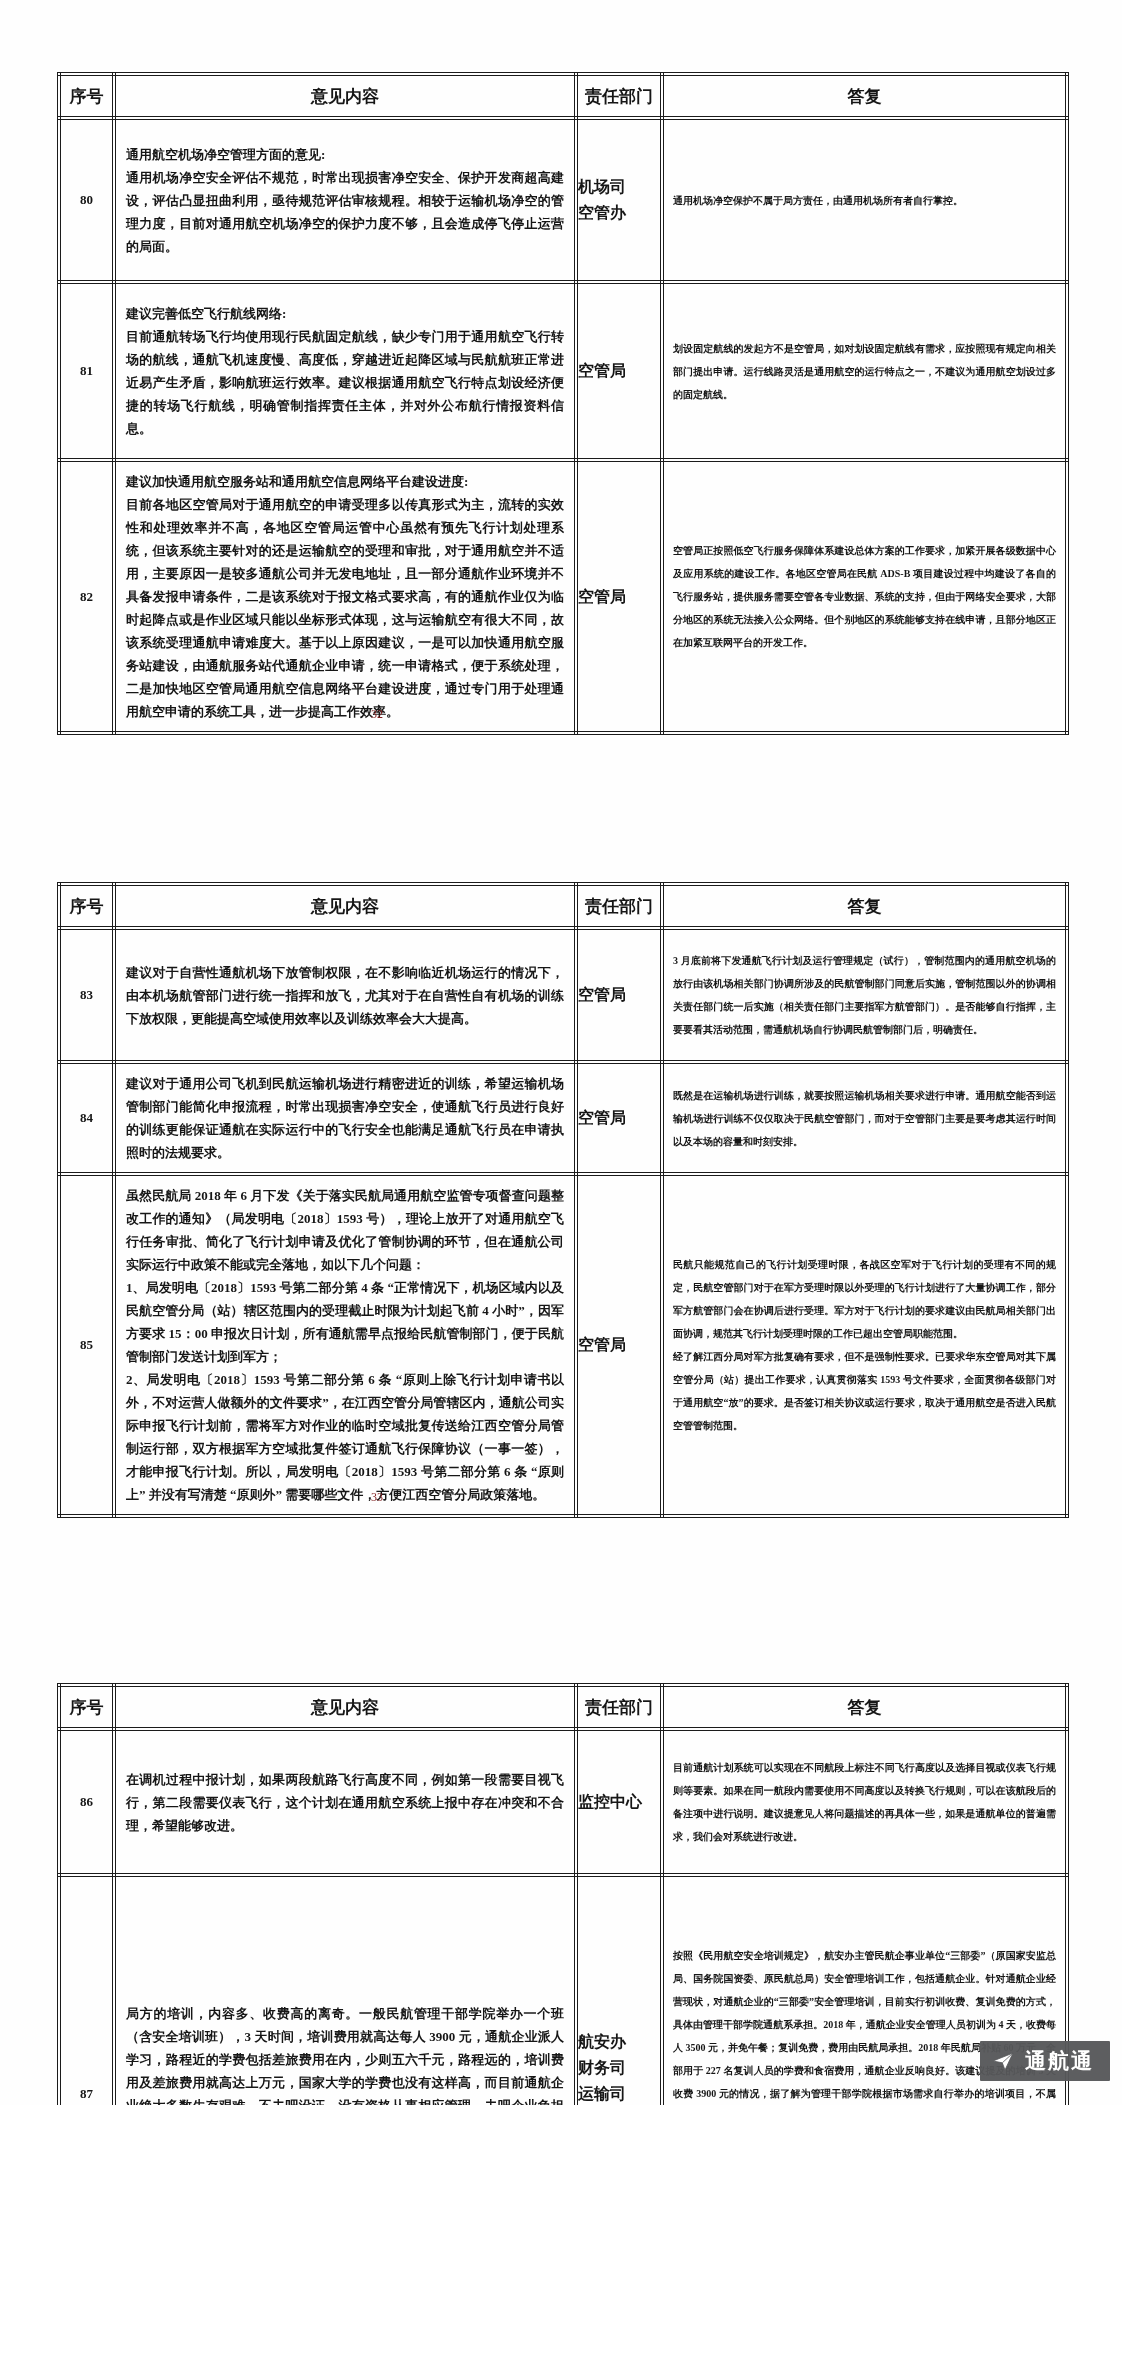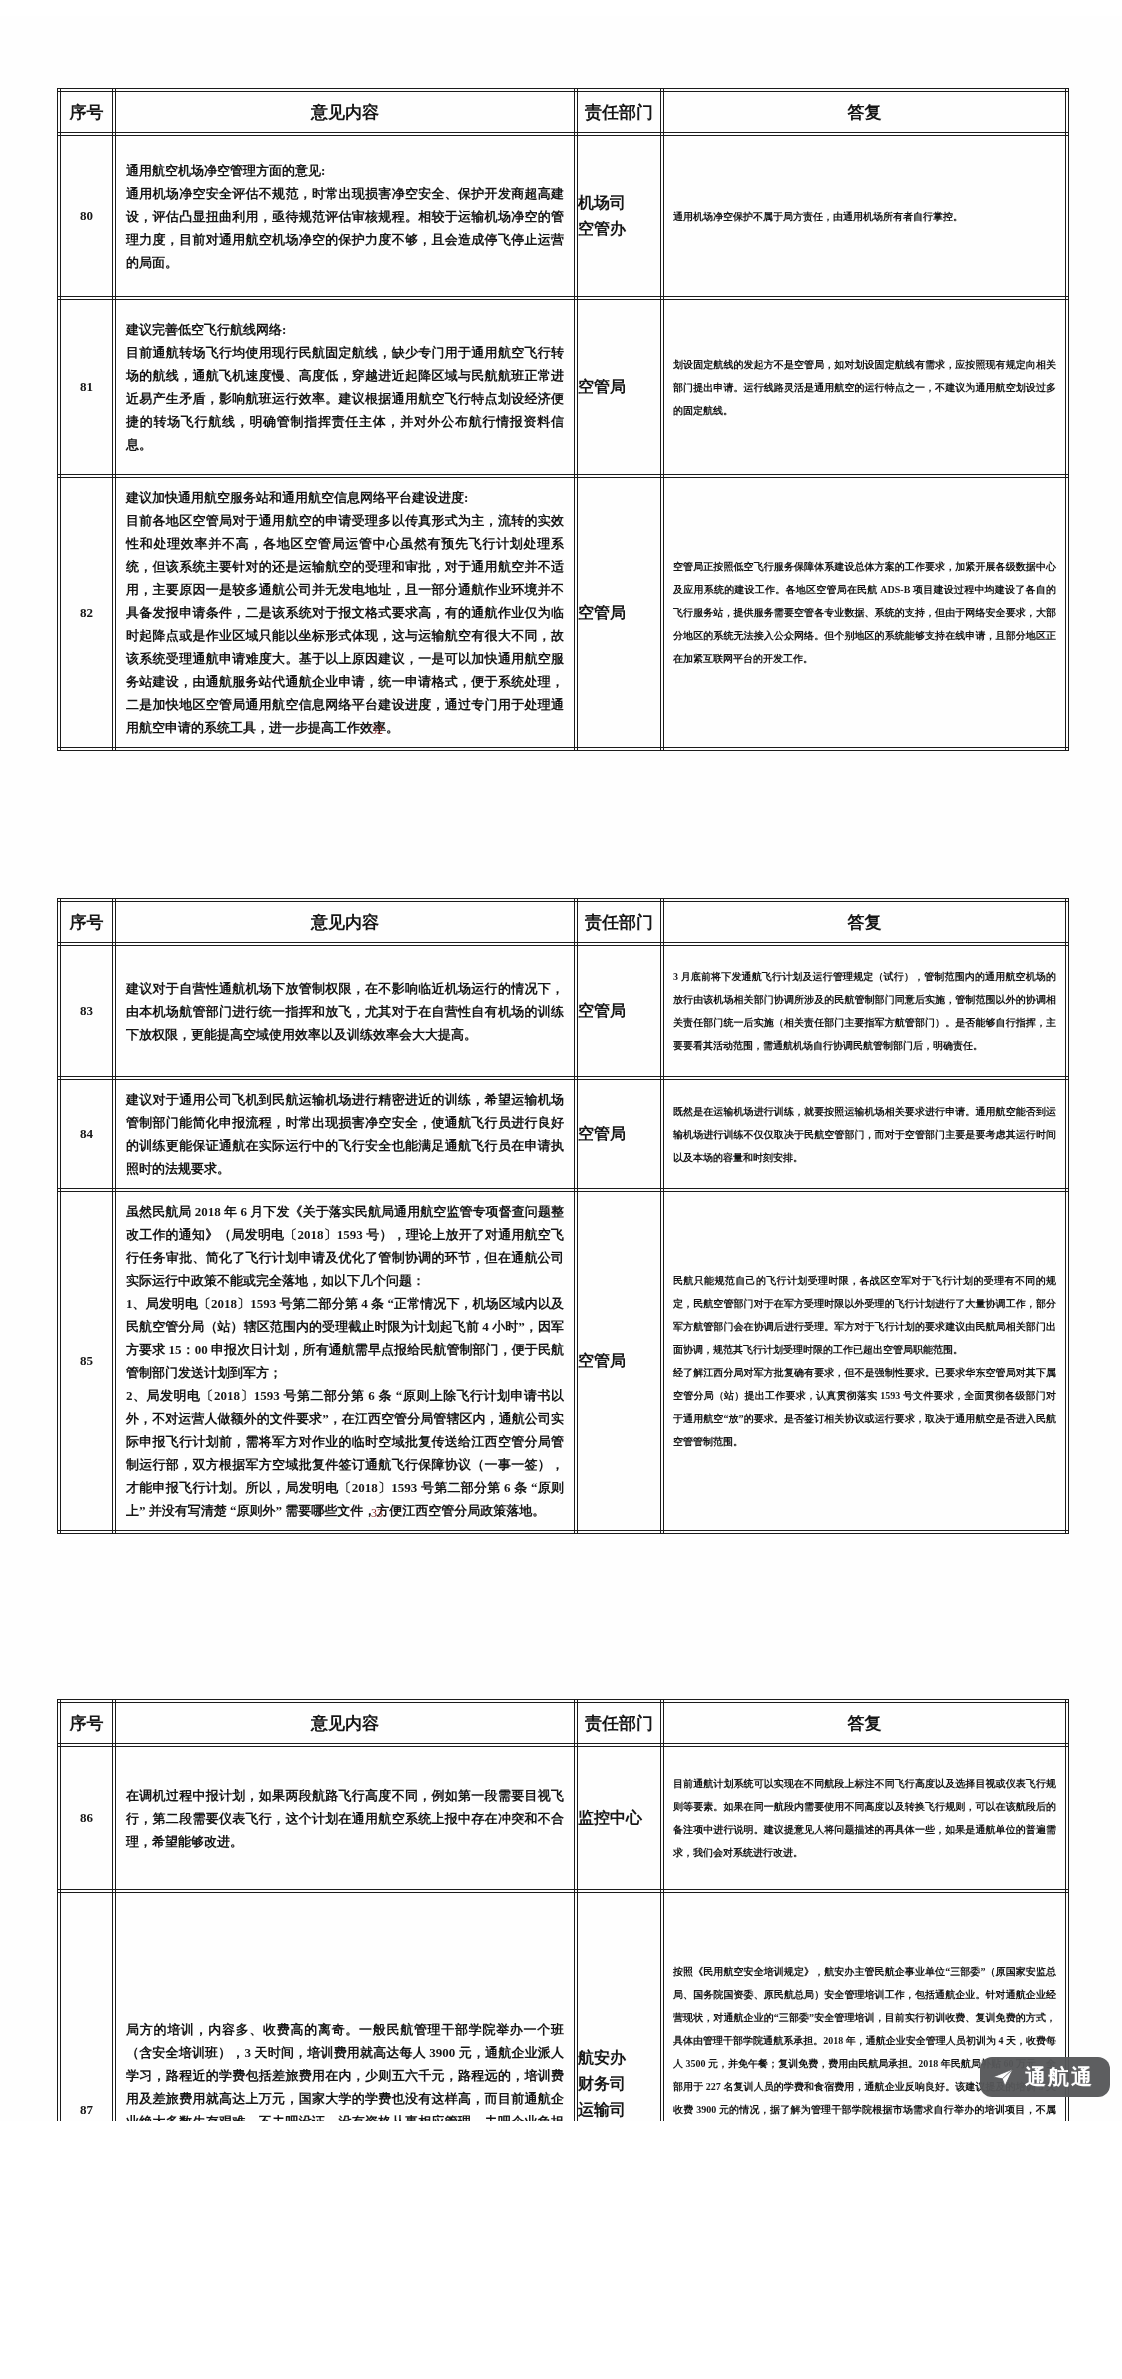--- a/index.html
+++ b/index.html
@@ -1,18 +1,18 @@
 <!DOCTYPE html>
 <html><head>
 <meta charset="utf-8">
 <style>
   * { box-sizing: border-box; }
   html,body { margin:0; padding:0; background:#ffffff; }
   .canvas {
-    position:relative; width:1122px; height:2105px; margin:16px auto;
+    position:relative; width:1122px; height:2105px; margin:0 auto;
     background:#fefefe; overflow:hidden;
     font-family:"Liberation Serif","DejaVu Serif",serif;
     color:#161616;
   }
   .tbl { position:absolute; left:57px; width:1008px; }
   #t1 { top:72px; }
   #t2 { top:882px; }
   #t3 { top:1683px; }
   .tbl table { width:100%; border-collapse:collapse; table-layout:fixed; }
   .tbl th, .tbl td { border:4px double #1b1b1b; vertical-align:middle; }
@@ -26,21 +26,21 @@
             text-align:justify; white-space:pre-wrap; }
   #t1 tr.r0{height:164px} #t1 tr.r1{height:178px} #t1 tr.r2{height:272px}
   #t2 tr.r0{height:134px} #t2 tr.r1{height:104px} #t2 tr.r2{height:286px}
   #t3 tr.r0{height:146px} #t3 tr.r1{height:437px}
   .pagenum { position:absolute; left:371px; font-size:12px; font-weight:400; color:#7f1d1d;
              font-family:"Liberation Serif","DejaVu Serif",serif; }
   #p1{top:707px} #p2{top:1490px} #p3{top:2341px}
   .watermark {
     position:absolute; right:12px; bottom:24px; height:40px;
     display:flex; align-items:center; gap:9px; padding:0 16px 0 10px;
-    background:rgba(86,87,89,0.96); border-radius:12px;
+    background:rgba(86,87,89,0.96); border-radius:1px;
     font-family:"Liberation Sans","DejaVu Sans",sans-serif;
   }
   .watermark .logo { width:26px; height:26px; display:flex; align-items:center; justify-content:center; }
   .watermark .wm-label { color:#ffffff; font-size:21px; font-weight:700; letter-spacing:2px; }
 </style>
 </head>
 <body>
 
 <div class="canvas">
 

